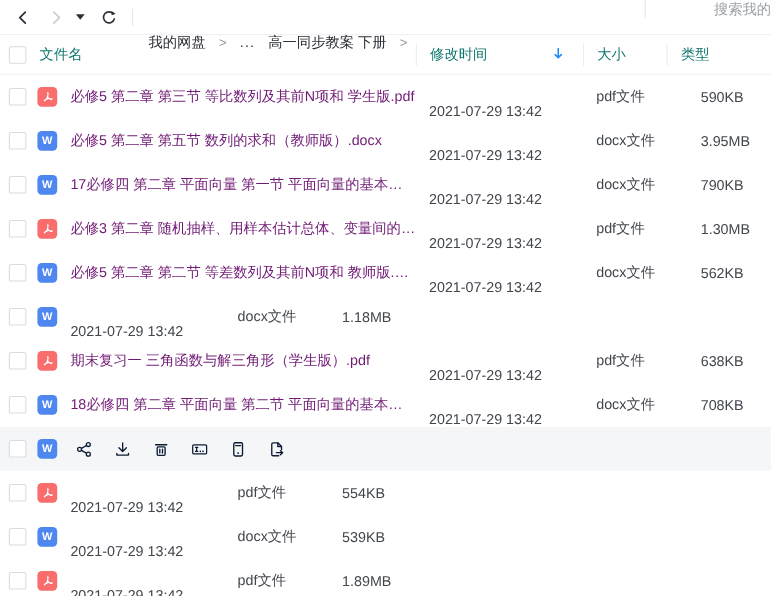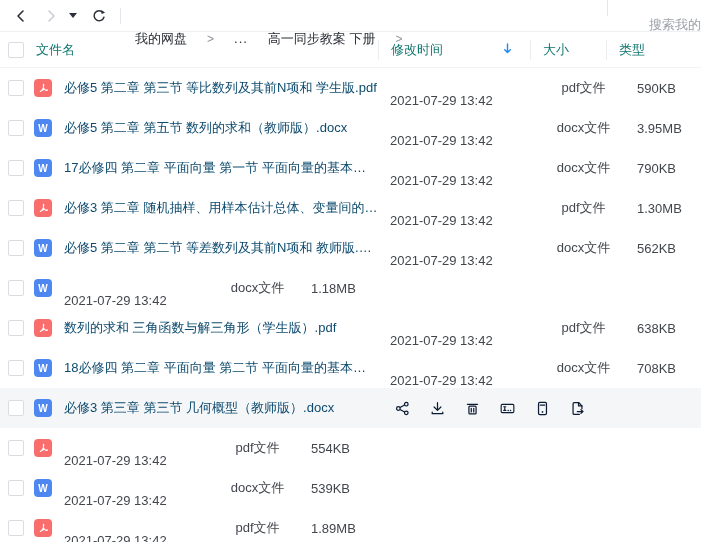--- a/index.html
+++ b/index.html
@@ -5,49 +5,49 @@
   html,body{margin:0;padding:0;background:#fff;}
   .app{position:relative;width:701px;height:542px;overflow:hidden;background:#fff;
        font-family:"Liberation Sans","DejaVu Sans",sans-serif;font-size:13px;color:#33363c;}
 
   
   .toolbar{height:31px;display:flex;align-items:center;border-bottom:1px solid #eef0f3;padding:0 0 0 10px;}
   .tb-btn{width:22px;height:22px;display:flex;align-items:center;justify-content:center;cursor:pointer;flex:0 0 auto;}
   .tb-btn svg{display:block;}
   .caret{width:0;height:0;border-left:4px solid transparent;border-right:4px solid transparent;border-top:5px solid #2c3038;margin:0 4px;}
   .vdiv{width:1px;height:16px;background:#e3e6ea;margin:0 10px;flex:0 0 auto;}
-  .crumbs{display:flex;align-items:center;gap:20px;margin-left:4px;white-space:nowrap;margin-top:46px;}
+  .crumbs{display:flex;align-items:center;gap:12px;margin-left:4px;white-space:nowrap;margin-top:46px;}
   .crumb{color:#2b2f36;cursor:pointer;}
   .crumb-sep{color:#8f959e;font-size:12px;}
   .crumb-ellipsis{color:#2b2f36;cursor:pointer;letter-spacing:1px;}
-  .search{margin-left:auto;display:flex;height:100%;flex-direction:column;}
+  .search{margin-left:auto;display:flex;height:100%;}
   .search-label{color:#9aa0a6;margin-left:52px;white-space:nowrap;}
 
   
   .thead{height:35px;display:flex;align-items:center;border-bottom:1px solid #f0f2f5;color:#0f766e;}
   .cb{width:14px;height:14px;border:1px solid #d9dce1;border-radius:2px;background:#fff;flex:0 0 auto;cursor:pointer;}
   .thead .cb{margin-left:8px;}
   .th-name{flex:1;margin-left:12px;display:flex;align-items:center;height:100%;}
   .th{display:flex;align-items:center;height:20px;border-left:1px solid #ebedf0;padding-left:12px;box-sizing:border-box;gap:48px;}
   .th-modified{width:152px;justify-content:space-between;padding-right:16px;cursor:pointer;}
   .th-type{width:95px;}
   .th-size{width:76px;}
 
   
   .rows{position:relative;}
   .row{height:40px;display:flex;align-items:center;cursor:default;}
   .row.hover{background:#f4f6f8;}
   .row .cb{margin-left:8px;}
   .ficon{width:18px;height:18px;border-radius:4px;margin-left:10px;flex:0 0 auto;display:flex;align-items:center;justify-content:center;}
   .ficon.pdf{background:#f96d6d;}
   .ficon.docx{background:#4f87f0;color:#fff;font-size:10px;font-weight:bold;font-family:"Liberation Sans",sans-serif;}
-  .fname{flex:1;margin-left:12px;overflow:hidden;white-space:nowrap;text-overflow:ellipsis;color:#0c4a6e;cursor:pointer;}
+  .fname{flex:1;margin-left:12px;overflow:hidden;white-space:nowrap;text-overflow:ellipsis;color:#701a75;cursor:pointer;}
   .col{padding-left:12px;box-sizing:border-box;color:#42464d;white-space:nowrap;}
   .col.modified{width:152px;margin-top:24px;}
-  .col.type{width:95px;text-align:center;}
+  .col.type{width:95px;}
   .col.size{width:76px;}
   .actions{width:323px;display:flex;align-items:center;gap:17px;padding-left:15px;box-sizing:border-box;}
   .act{width:18px;height:18px;display:flex;align-items:center;justify-content:center;cursor:pointer;color:#0c1b33;}
   .act svg{display:block;}
 </style>
 </head>
 <body>
 
 <div class="app">
 
@@ -173,41 +173,40 @@
 
   </div>
       <div class="row">
     <span class="cb"></span>
     <span class="ficon pdf">
       <svg width="14" height="14" viewBox="0 0 18 18">
             <path fill="#fff" d="M5.1 14.2c-.9-.8.7-2.3 2.6-3.3.7-1.5 1.3-3.2 1.5-4.5-.5-1.2-.6-2.4.2-2.7.8-.3 1.3.6 1.2 1.7 0 .8-.3 1.9-.7 3 .5 1 1.3 1.9 2.1 2.5 1.2-.2 2.7-.2 3.3.5.6.7-.4 1.6-1.8 1.4-.9-.2-1.9-.7-2.7-1.3-1.2.3-2.5.8-3.4 1.4-1 1.1-1.8 1.8-2.3 1.3z"></path>
           </svg>
     </span>
 
-    <span class="fname">数列的求和 三角函数与解三角形（学生版）.pdf</span>
+    <span class="fname">期末复习一 三角函数与解三角形（学生版）.pdf</span>
     <span class="col modified">2021-07-29 13:42</span>
     <span class="col type">pdf文件</span>
     <span class="col size">638KB</span>
 
   </div>
       <div class="row">
     <span class="cb"></span>
 
     <span class="ficon docx">W</span>
     <span class="fname">18必修四 第二章 平面向量 第二节 平面向量的基本定理...</span>
     <span class="col modified">2021-07-29 13:42</span>
     <span class="col type">docx文件</span>
     <span class="col size">708KB</span>
 
   </div>
       <div class="row hover">
     <span class="cb"></span>
 
     <span class="ficon docx">W</span>
-    <span class="fname">必修3 第三章 第三节 几何概型（教师版）.docx</span>
 
     <span class="actions">
       <span class="act">
             <span>
               <svg width="17" height="17" viewBox="0 0 18 18">
                 <g fill="none" stroke="currentColor" stroke-width="1.3">
                   <circle cx="13" cy="4.4" r="1.9"></circle>
                   <circle cx="4.6" cy="9" r="1.9"></circle>
                   <circle cx="13" cy="13.6" r="1.9"></circle>
                   <path d="M6.4 8 11.2 5.3M6.4 10 11.2 12.7"></path>

